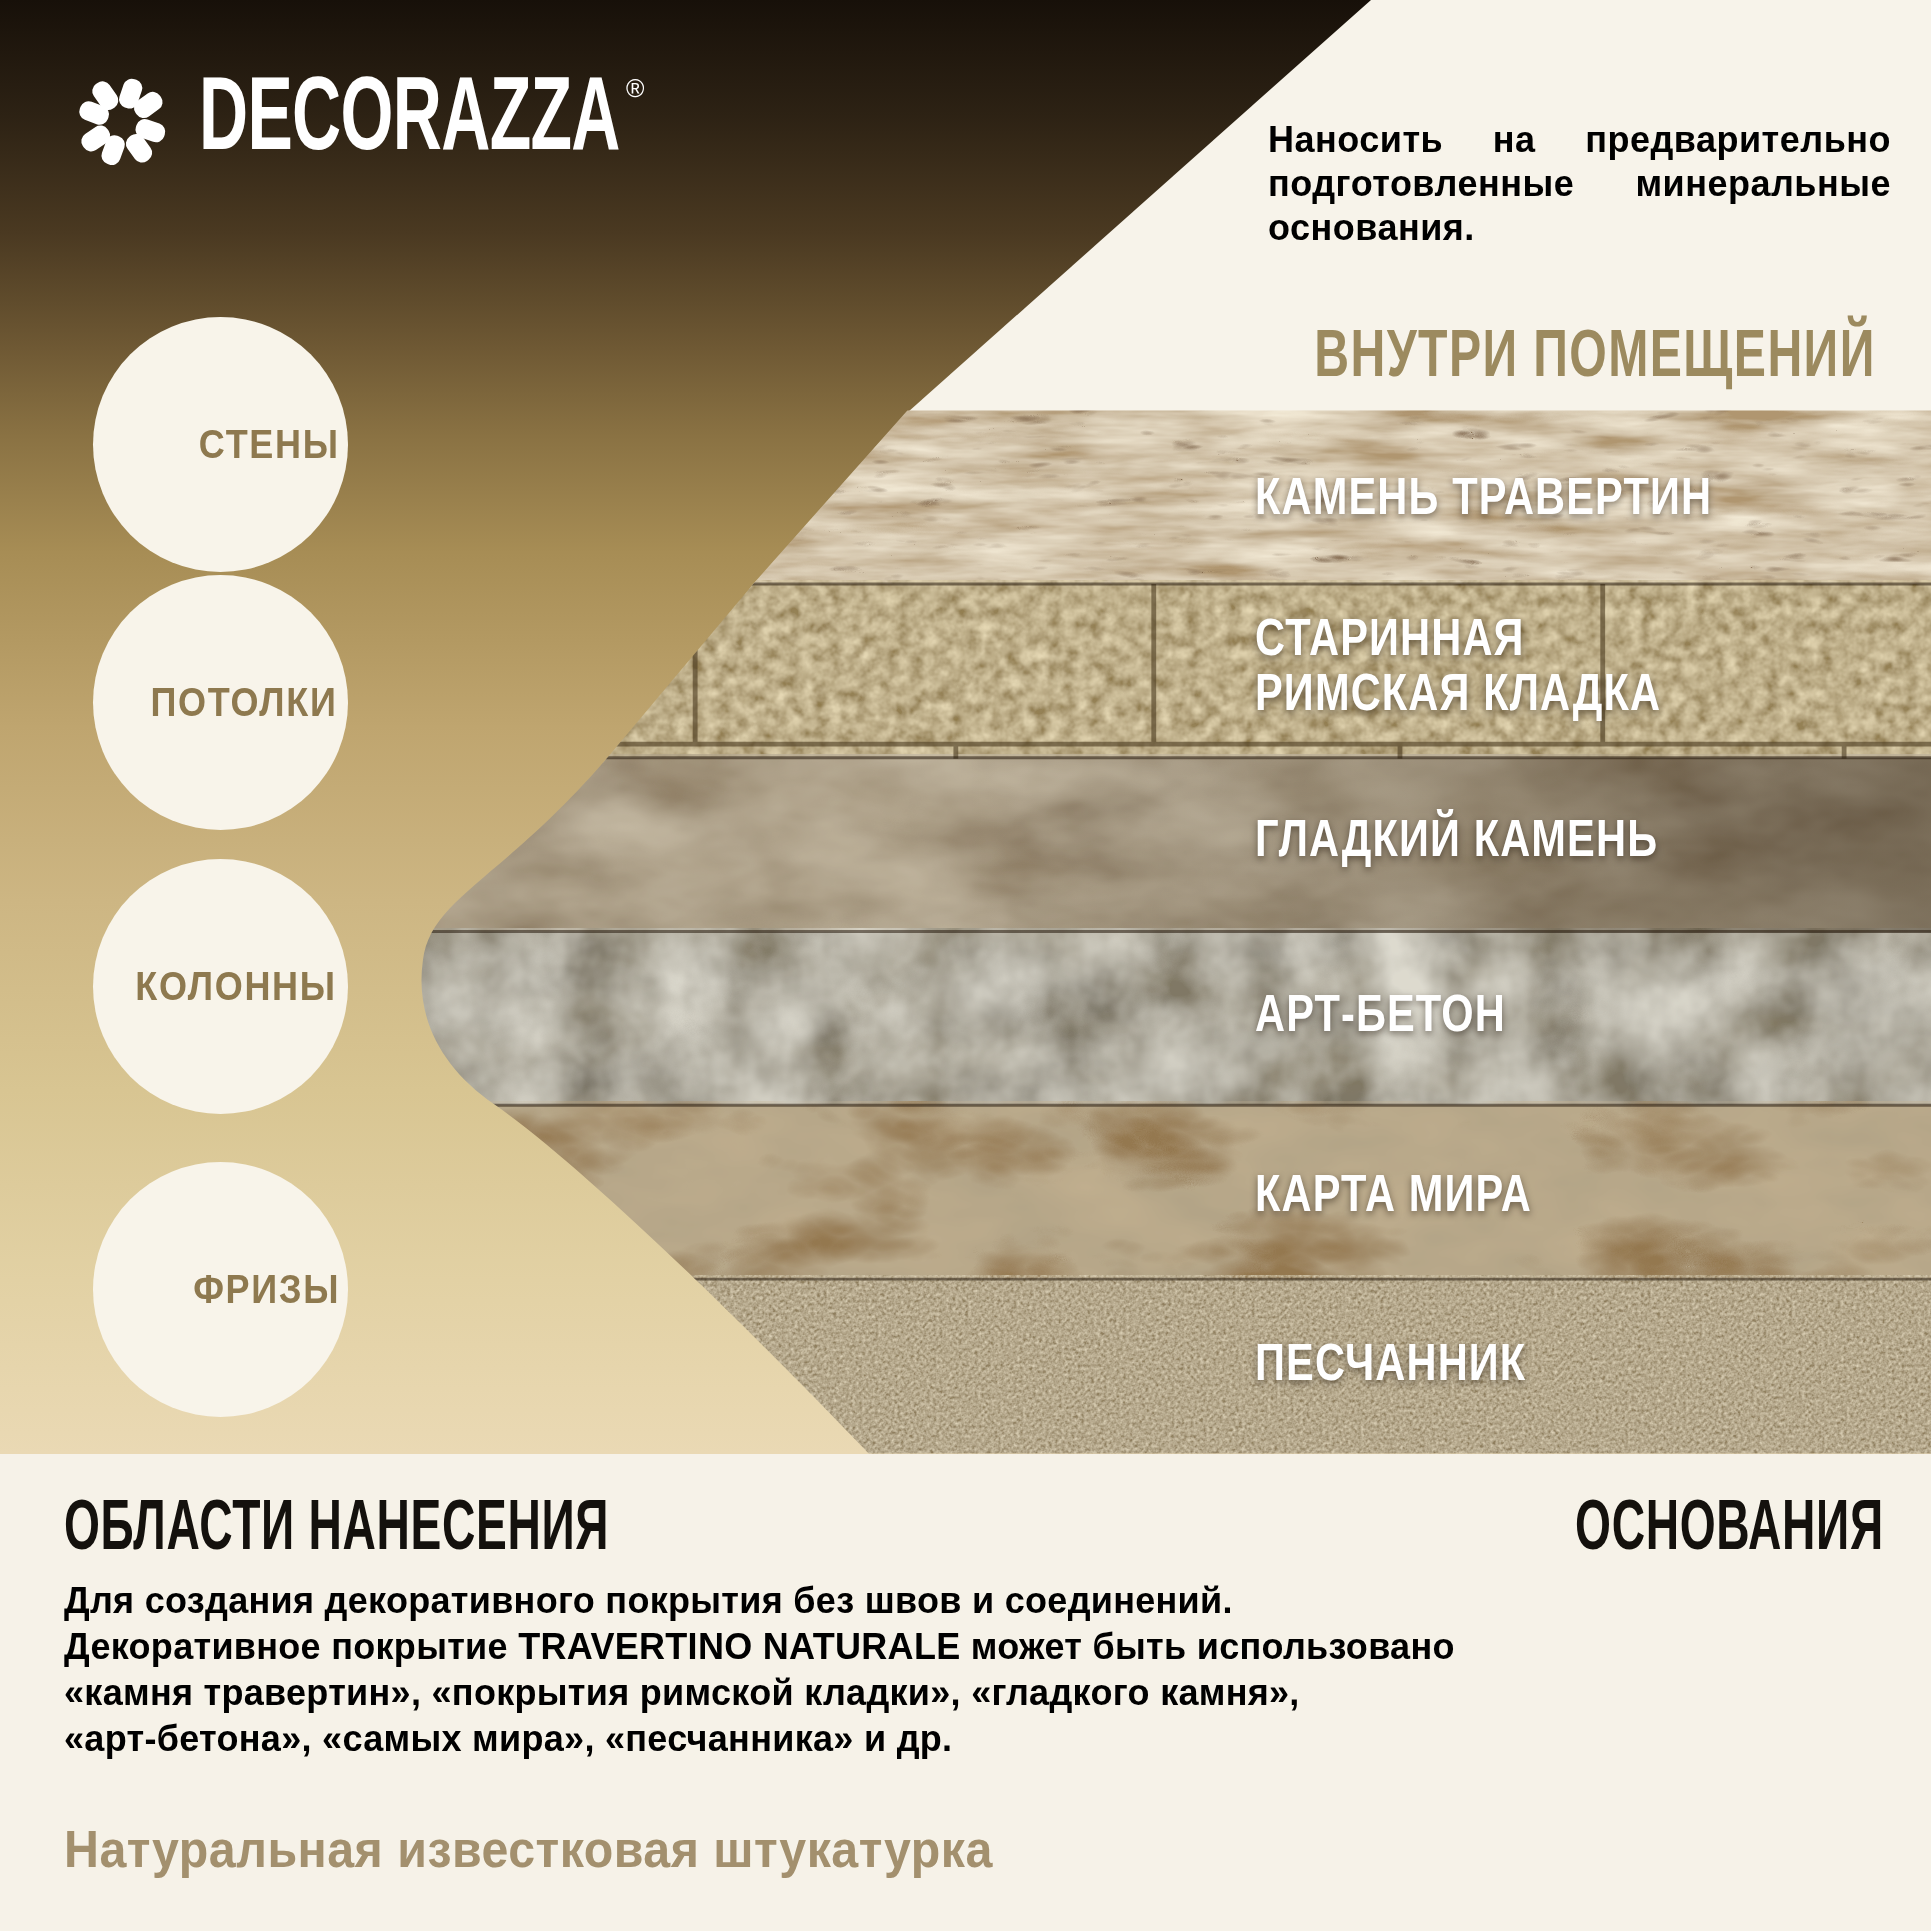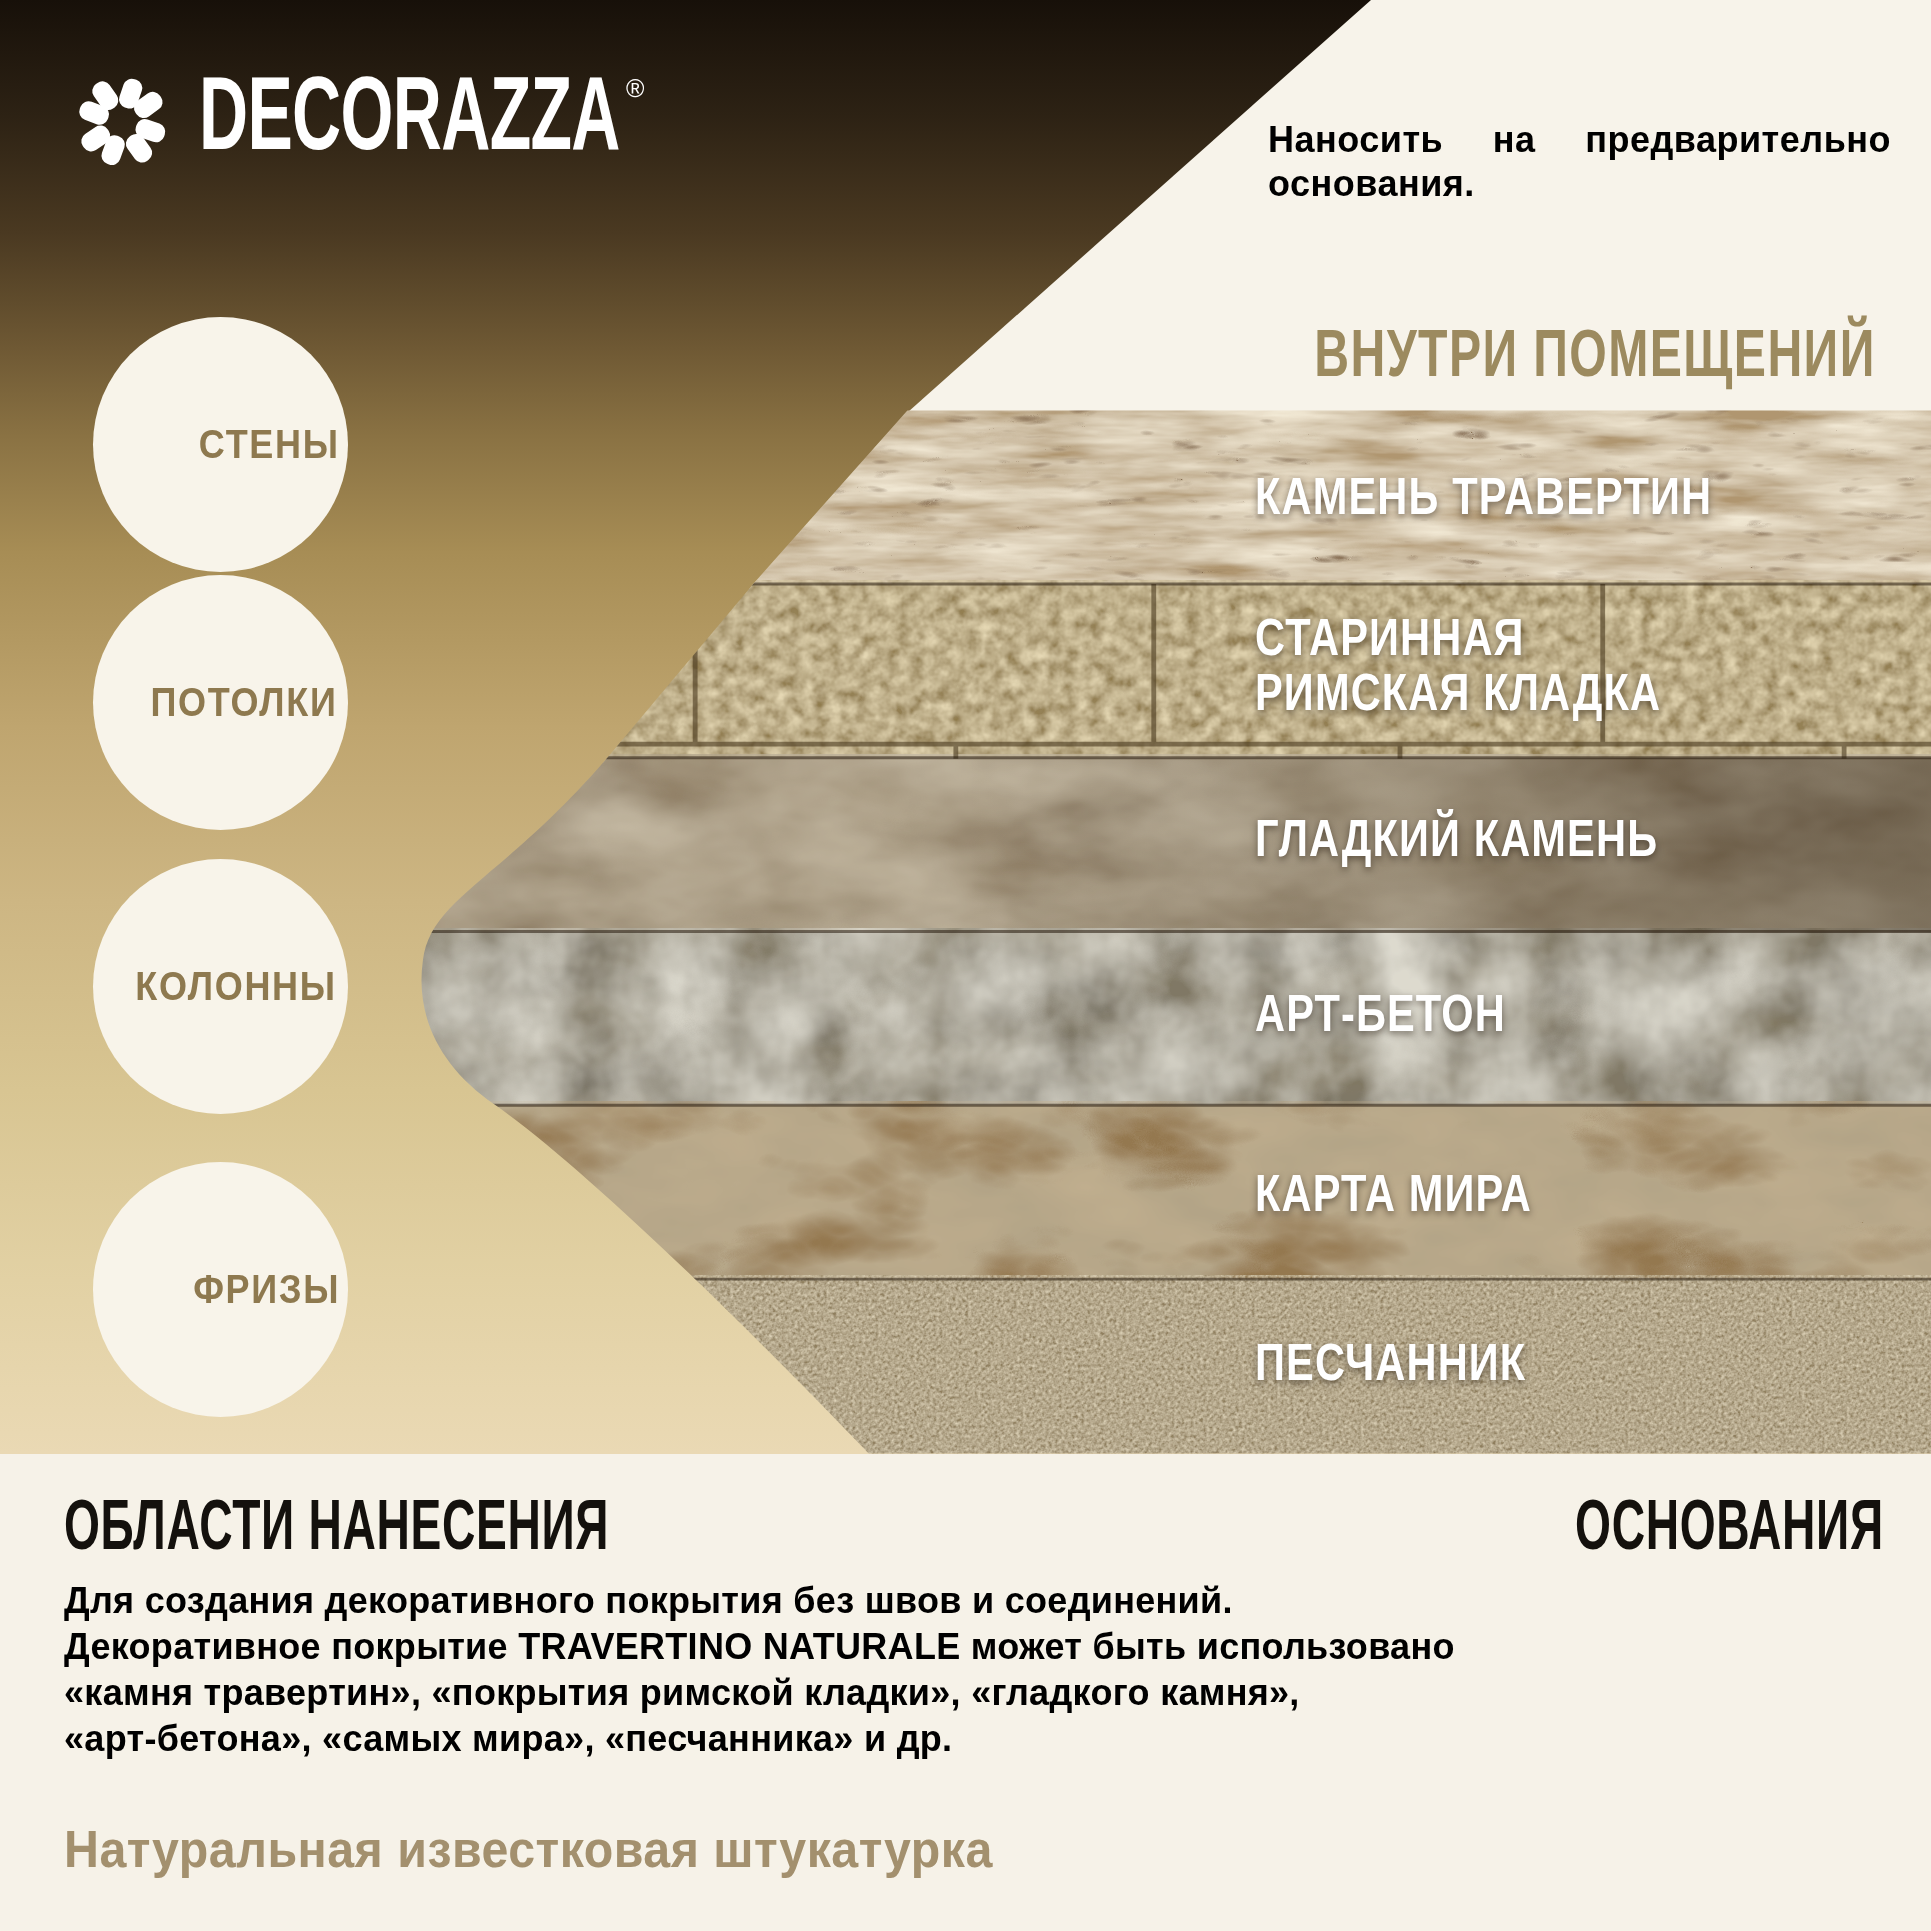--- a/index.html
+++ b/index.html
@@ -219,20 +219,21 @@
         <rect transform="rotate(330) translate(16,-10) rotate(-6)" x="0" y="0" width="31" height="20" rx="9"></rect>
       </g>
     </g>
   </svg>
   <div class="wordmark">DECORAZZA</div>
   <div class="regmark">®</div>
 </div>
 
 <div class="top-note">
   <div class="note-line">Наносить на предварительно</div>
+  <div class="note-line">подготовленные минеральные</div>
   <div class="note-line last">основания.</div>
 </div>
 
 <div class="indoor">ВНУТРИ ПОМЕЩЕНИЙ</div>
 
 <div class="circle c1">
   <span>СТЕНЫ</span>
 </div>
 <div class="circle c2">
   <span>ПОТОЛКИ</span>

